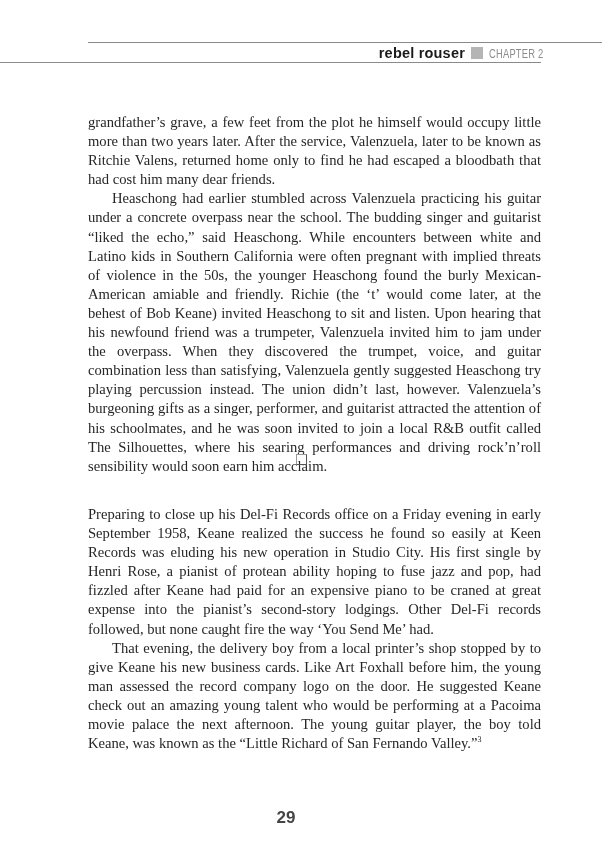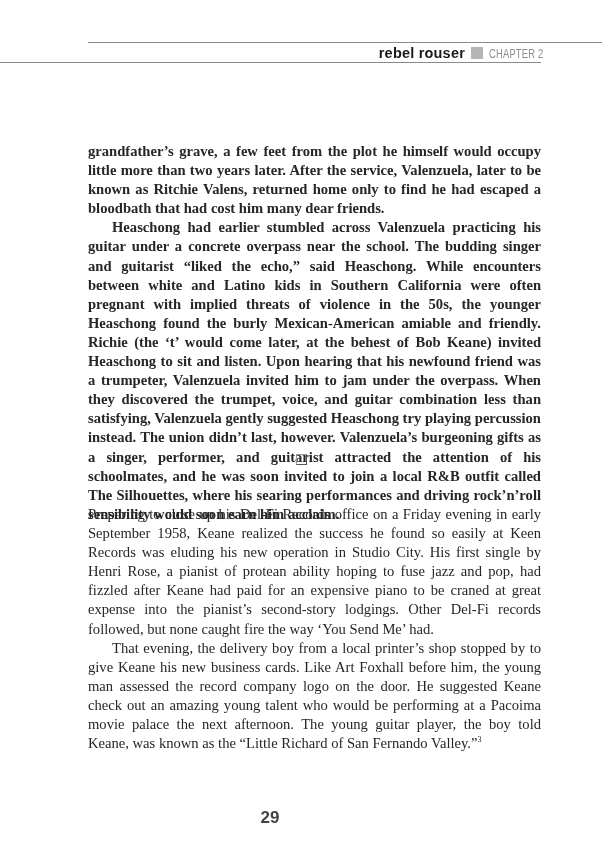--- a/index.html
+++ b/index.html
@@ -72,42 +72,42 @@
     line-height: 19.1px;
     text-align: justify;
     color: #262626;
   }
   .text-block p {
     margin: 0;
   }
   .text-block p.indent {
     text-indent: 24px;
   }
-  .block-1 { top: 142px; font-weight: bold; }
+  .block-1 { top: 113px; }
   .block-2 { top: 505px; }
   .section-break {
     position: absolute;
     left: 296px;
     top: 454px;
     width: 9px;
     height: 9px;
     border: 1.3px solid #555555;
     border-left-color: #9a9a9a;
     border-top-color: #9a9a9a;
     box-sizing: content-box;
   }
   .fn {
     font-size: 8px;
     vertical-align: super;
     line-height: 0;
   }
   .page-number {
     position: absolute;
     top: 808px;
-    left: 0;
+    left: 16px;
     width: 540px;
     text-align: center;
     font-family: "Liberation Sans", "DejaVu Sans", sans-serif;
     font-weight: bold;
     font-size: 17px;
     color: #444444;
   }
 </style>
 </head>
 <body>

